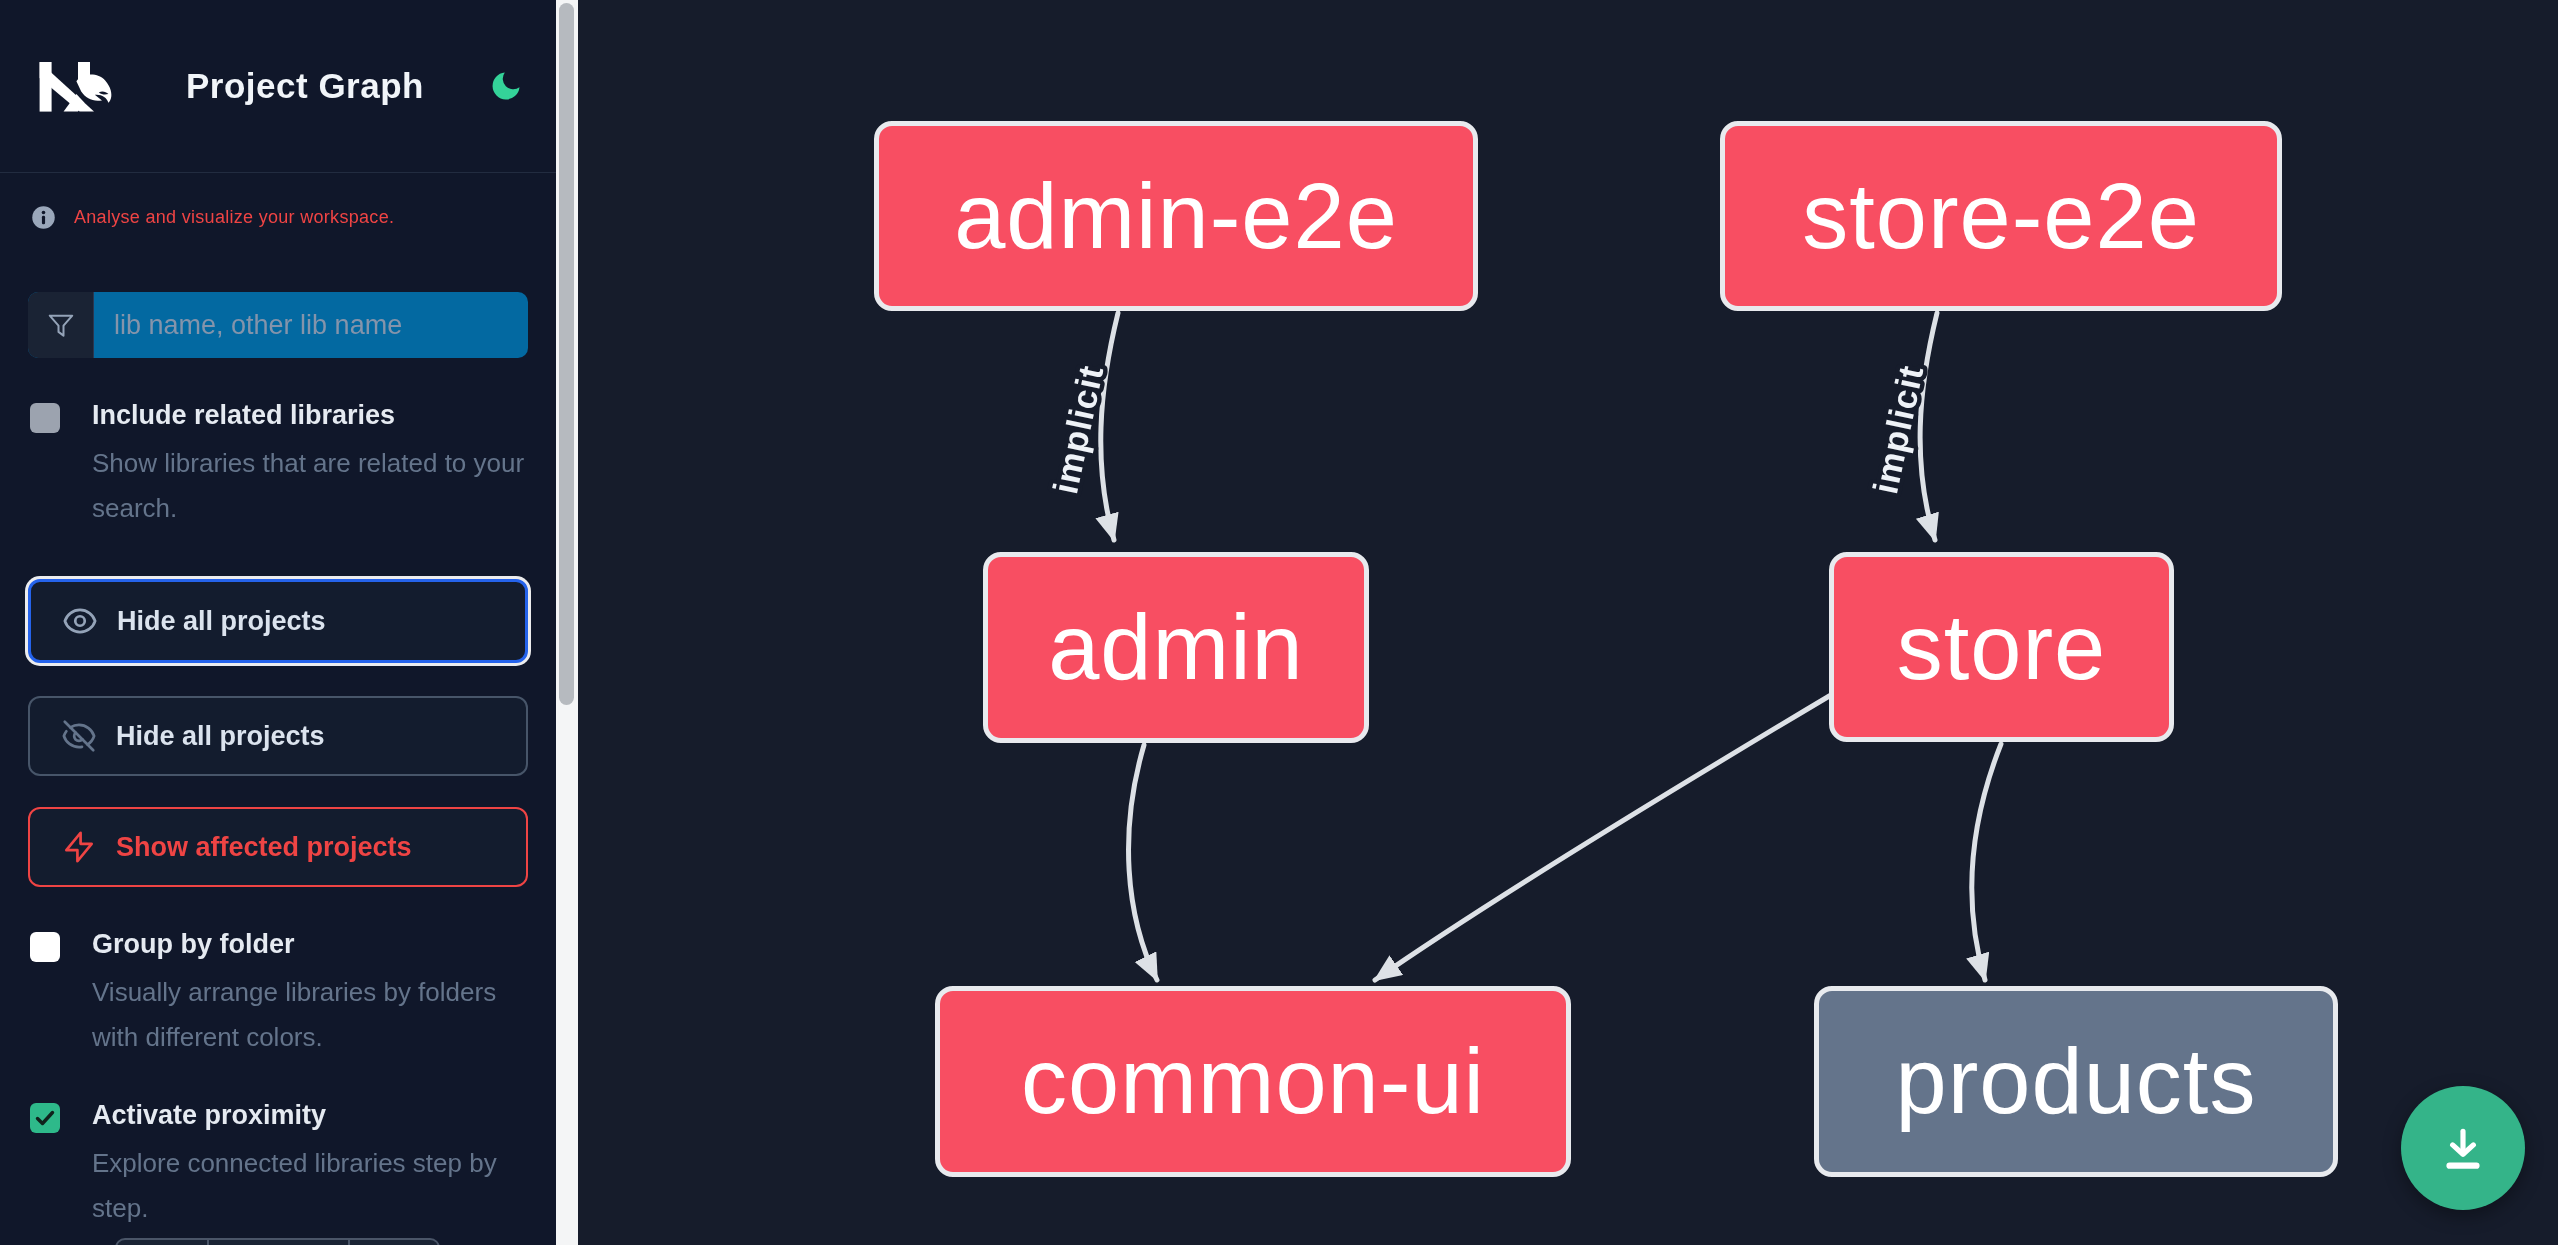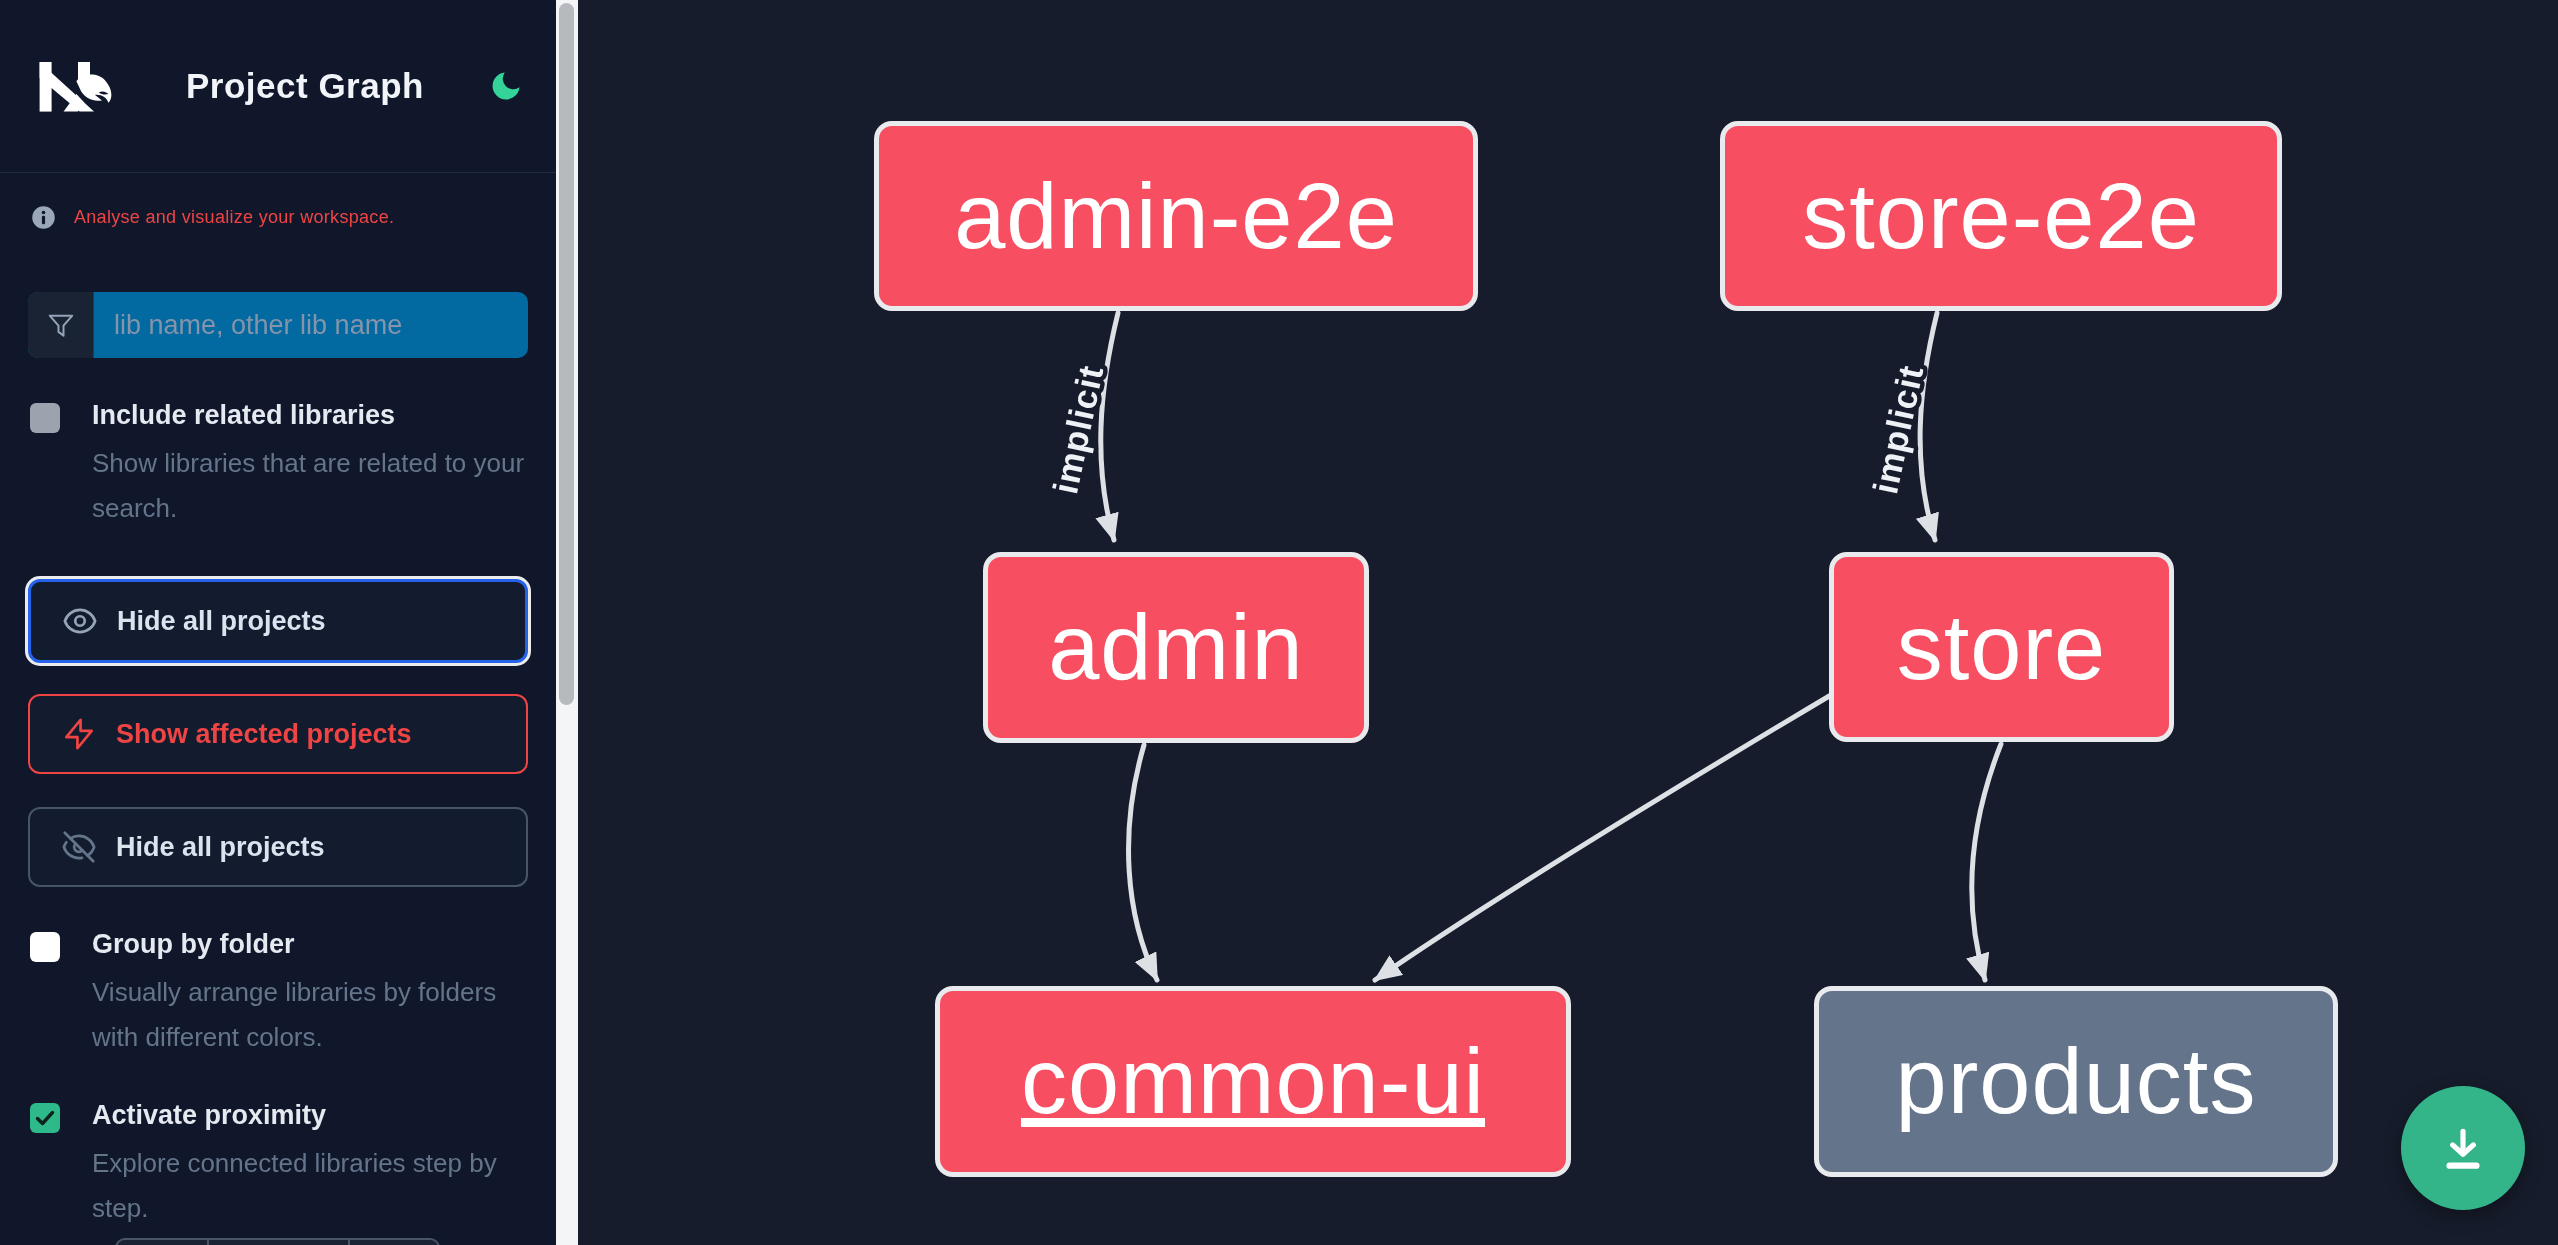--- a/index.html
+++ b/index.html
@@ -120,21 +120,21 @@
     border:5px solid #e8eaee; border-radius:18px;
     color:#ffffff; font-size:92px; font-weight:400; letter-spacing:1px;
     cursor:pointer; user-select:none;
   }
   .node-pink { background:#f84e62; }
   .node-gray { background:#64748b; }
   .n-admin-e2e { left:296px;  top:121px; width:604px; height:190px; }
   .n-store-e2e { left:1142px; top:121px; width:562px; height:190px; }
   .n-admin     { left:405px;  top:552px; width:386px; height:191px; }
   .n-store     { left:1251px; top:552px; width:345px; height:190px; }
-  .n-common-ui { left:357px;  top:986px; width:636px; height:191px;text-decoration:underline; }
+  .n-common-ui { left:357px;  top:986px; width:636px; height:191px; }
   .n-products  { left:1236px; top:986px; width:524px; height:191px; }
 
   .fab {
     position:absolute; left:1823px; top:1086px; width:124px; height:124px;
     border-radius:50%; background:#34b489; border:none; cursor:pointer;
     display:flex; align-items:center; justify-content:center;
     box-shadow:0 6px 18px rgba(0,0,0,.35);
   }
 </style>
 </head>
@@ -190,35 +190,35 @@
     </label>
 
     <button class="btn btn-show-all">
       <svg width="38" height="38" viewBox="0 0 24 24" fill="none" stroke="#94a3b8" stroke-width="1.7" stroke-linecap="round" stroke-linejoin="round">
         <path d="M2.46 12C3.73 7.94 7.52 5 12 5s8.27 2.94 9.54 7c-1.27 4.06-5.06 7-9.54 7S3.73 16.06 2.46 12z"></path>
         <circle cx="12" cy="12" r="3"></circle>
       </svg>
       <span>Hide all projects</span>
     </button>
 
-    <button class="btn btn-affected">
-      <svg width="38" height="38" viewBox="0 0 24 24" fill="none" stroke="#ef4444" stroke-width="1.7" stroke-linecap="round" stroke-linejoin="round">
-        <path d="M13 10V3L4 14h7v7l9-11h-7z"></path>
-      </svg>
-      <span>Show affected projects</span>
-    </button>
-
     <button class="btn btn-hide">
       <svg width="38" height="38" viewBox="0 0 24 24" fill="none" stroke="#64748b" stroke-width="1.7" stroke-linecap="round" stroke-linejoin="round">
         <path d="M13.88 18.83A10 10 0 0 1 12 19c-4.48 0-8.27-2.94-9.54-7a10 10 0 0 1 1.56-3.03"></path>
         <path d="M9.88 9.88a3 3 0 1 0 4.24 4.24"></path>
         <path d="M6.59 6.59A9.95 9.95 0 0 1 12 5c4.48 0 8.27 2.94 9.54 7a10.03 10.03 0 0 1-4.13 5.41"></path>
         <path d="M3 3l18 18"></path>
       </svg>
       <span>Hide all projects</span>
+    </button>
+
+    <button class="btn btn-affected">
+      <svg width="38" height="38" viewBox="0 0 24 24" fill="none" stroke="#ef4444" stroke-width="1.7" stroke-linecap="round" stroke-linejoin="round">
+        <path d="M13 10V3L4 14h7v7l9-11h-7z"></path>
+      </svg>
+      <span>Show affected projects</span>
     </button>
 
     <label class="option">
       <span class="checkbox cb-white"></span>
       <span class="option-text">
         <div class="option-label">Group by folder</div>
         <div class="option-desc">Visually arrange libraries by folders with different colors.</div>
       </span>
     </label>
 

